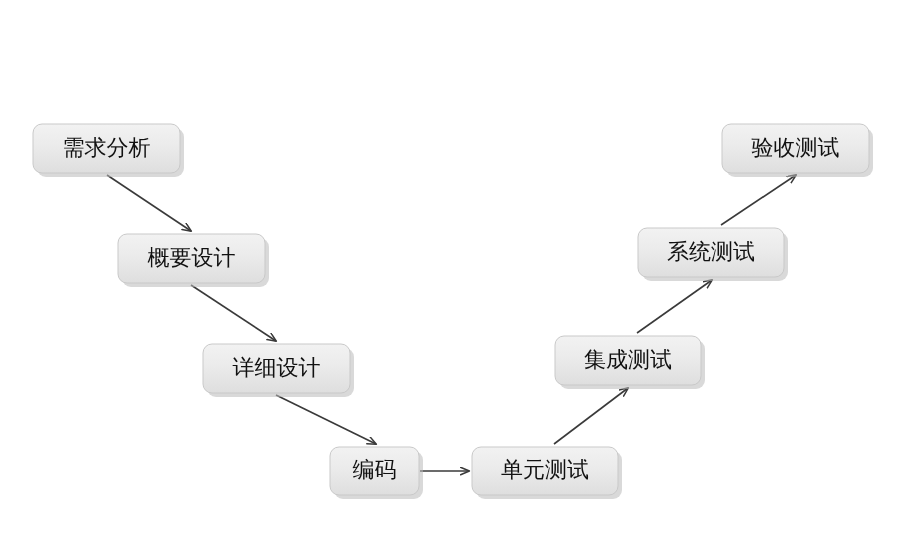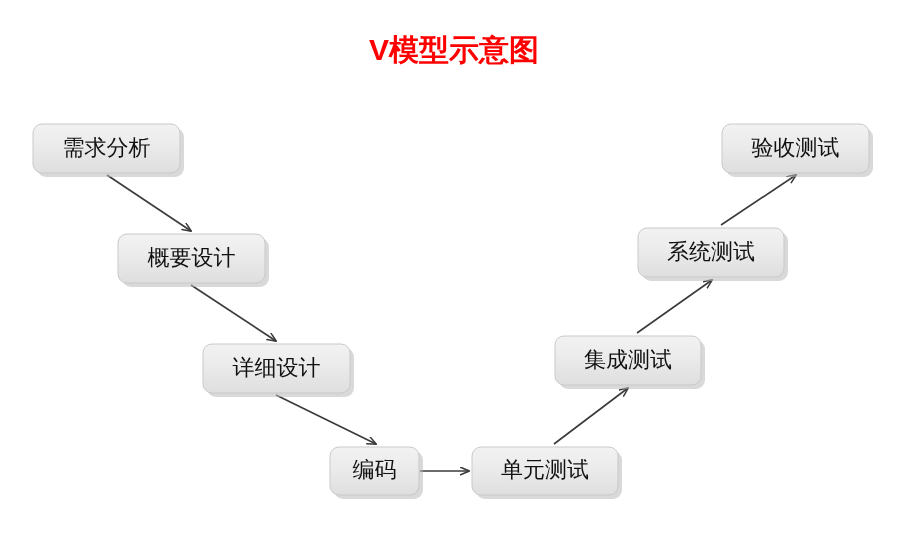--- a/index.html
+++ b/index.html
@@ -64,21 +64,20 @@
     stroke: #3a3a3a;
     stroke-width: 1.6;
     fill: none;
   }
 </style>
 </head>
 <body>
 
 <div id="diagram-root">
 
-  <div id="diagram-title">V模型示意图</div>
 
   <svg id="diagram-canvas" viewBox="0 0 908 534" xmlns="http://www.w3.org/2000/svg">
     <defs>
       <linearGradient id="boxGrad" x1="0" y1="0" x2="0" y2="1">
         <stop offset="0%" stop-color="#f2f2f2"></stop>
         <stop offset="45%" stop-color="#ebebeb"></stop>
         <stop offset="100%" stop-color="#dedede"></stop>
       </linearGradient>
       <marker id="arrowHead" markerWidth="11" markerHeight="11" refX="9" refY="4.2" orient="auto" markerUnits="userSpaceOnUse">
         <path d="M0.5,0.4 L9.4,4.2 L0.6,8.0" fill="none" stroke="#3a3a3a" stroke-width="1.5" stroke-linecap="round" stroke-linejoin="round"></path>

